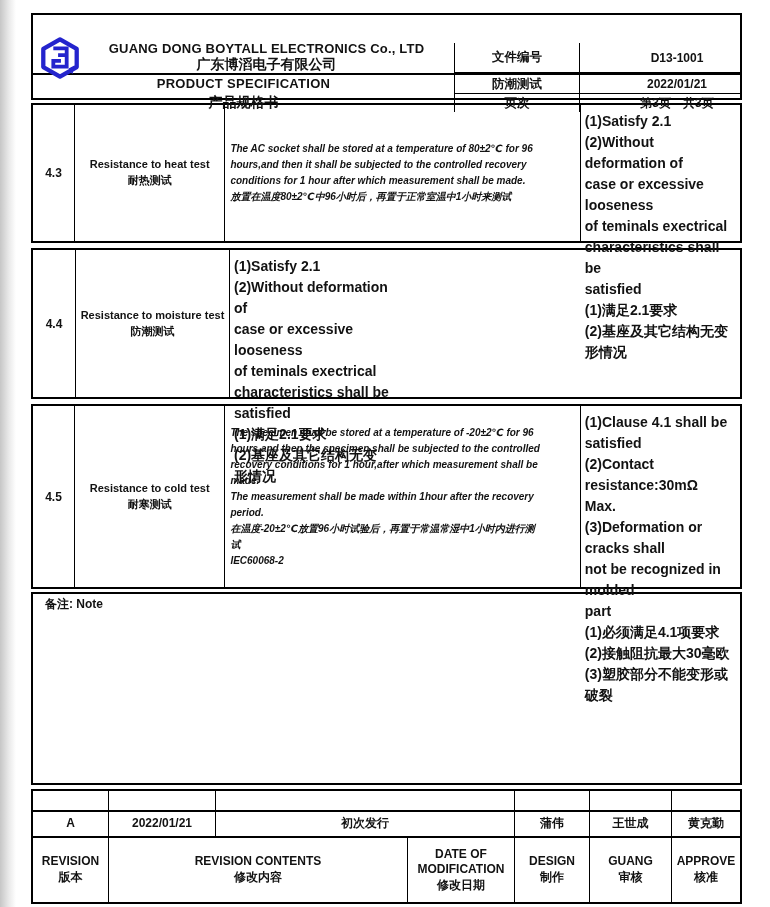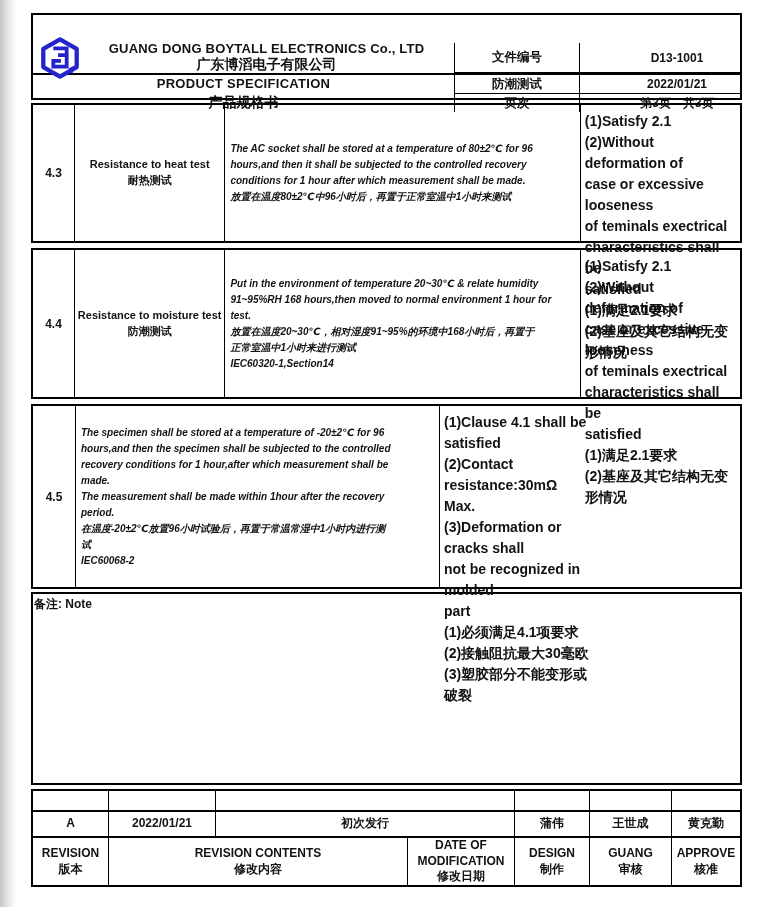--- a/index.html
+++ b/index.html
@@ -37,30 +37,30 @@
   
   .trow { border:2px solid #000; display:flex; width:711px; }
   .trow .c-num { width:43px; border-right:1px solid #000; display:flex; align-items:center; justify-content:center; font-size:12px; }
   .trow .c-name { width:154px; border-right:1px solid #000; display:flex; flex-direction:column; align-items:center; justify-content:center; text-align:center; font-size:11px; line-height:1.45; padding:16px 2px; }
   .trow .c-desc { width:364px; border-right:1px solid #000; display:flex; align-items:center; padding:4px 2px 4px 5px; font-size:10px; line-height:1.6; white-space:pre-line;font-style:italic; }
   .trow .c-crit { width:163px; padding:6px 2px 4px 4px; font-size:14px; line-height:1.5; white-space:pre-line; }
   .mt3{margin-top:3px;} .mt5{margin-top:5px;}
   .h140{height:140px;} .h151{height:151px;} .h185{height:185px;}
 
   
-  .note { border:2px solid #000; height:193px; margin-top:3px; padding:2px 1px; font-size:12px; }
+  .note { border:2px solid #000; height:193px; margin-top:3px; padding:2px 12px; font-size:12px; }
 
   
   .rev { border:2px solid #000; margin-top:4px; }
   .rrow { display:flex; }
   .rrow.rule { border-bottom:2px solid #000; }
   .r-c { border-right:1px solid #000; display:flex; flex-direction:column; align-items:center; justify-content:center; text-align:center; font-size:12px; line-height:1.3; white-space:pre-line; }
   .r-c:last-child { border-right:none; }
   .rc1{width:76px;} .rc2{width:107px;} .rc3{width:299px;} .rc4{width:75px;} .rc5{width:82px;} .rc6{flex:1;}
-  .r-empty{height:21px;} .r-data{height:26px;} .r-head{height:47px; font-size:11.5px;}
+  .r-empty{height:21px;} .r-data{height:26px;} .r-head{height:64px; font-size:11.5px;}
 </style>
 </head>
 <body>
 
 <div class="scan-edge"></div>
 
 <div class="sheet">
 
   <div class="hdr">
     <div class="band band1">
@@ -121,38 +121,36 @@
 (1)满足2.1要求
 (2)基座及其它结构无变形情况</div>
   </div>
 
   <div class="trow h151 mt5">
     <div class="c-num">4.4</div>
     <div class="c-name">
       <div>Resistance to moisture test</div>
       <div>防潮测试</div>
     </div>
-    <div class="c-desc">Put in the environment of temperature 20~30℃ &amp; relate humidity
-91~95%RH 168 hours,then moved to normal environment 1 hour for
-test.
-放置在温度20~30℃，相对湿度91~95%的环境中168小时后，再置于
-正常室温中1小时来进行测试
-IEC60320-1,Section14</div>
     <div class="c-crit">(1)Satisfy 2.1
 (2)Without deformation of
 case or excessive looseness
 of teminals exectrical
 characteristics shall be
 satisfied
 (1)满足2.1要求
 (2)基座及其它结构无变形情况</div>
   </div>
 
   <div class="trow h185 mt5">
     <div class="c-num">4.5</div>
+    <div class="c-name">
+      <div>Resistance to cold test</div>
+      <div>耐寒测试</div>
+    </div>
     <div class="c-desc">The specimen shall be stored at a temperature of -20±2℃ for 96
 hours,and then the specimen shall be subjected to the controlled
 recovery conditions for 1 hour,after which measurement shall be
 made.
 The measurement shall be made within 1hour after the recovery
 period.
 在温度-20±2℃放置96小时试验后，再置于常温常湿中1小时内进行测
 试
 IEC60068-2</div>
     <div class="c-crit">(1)Clause 4.1 shall be

